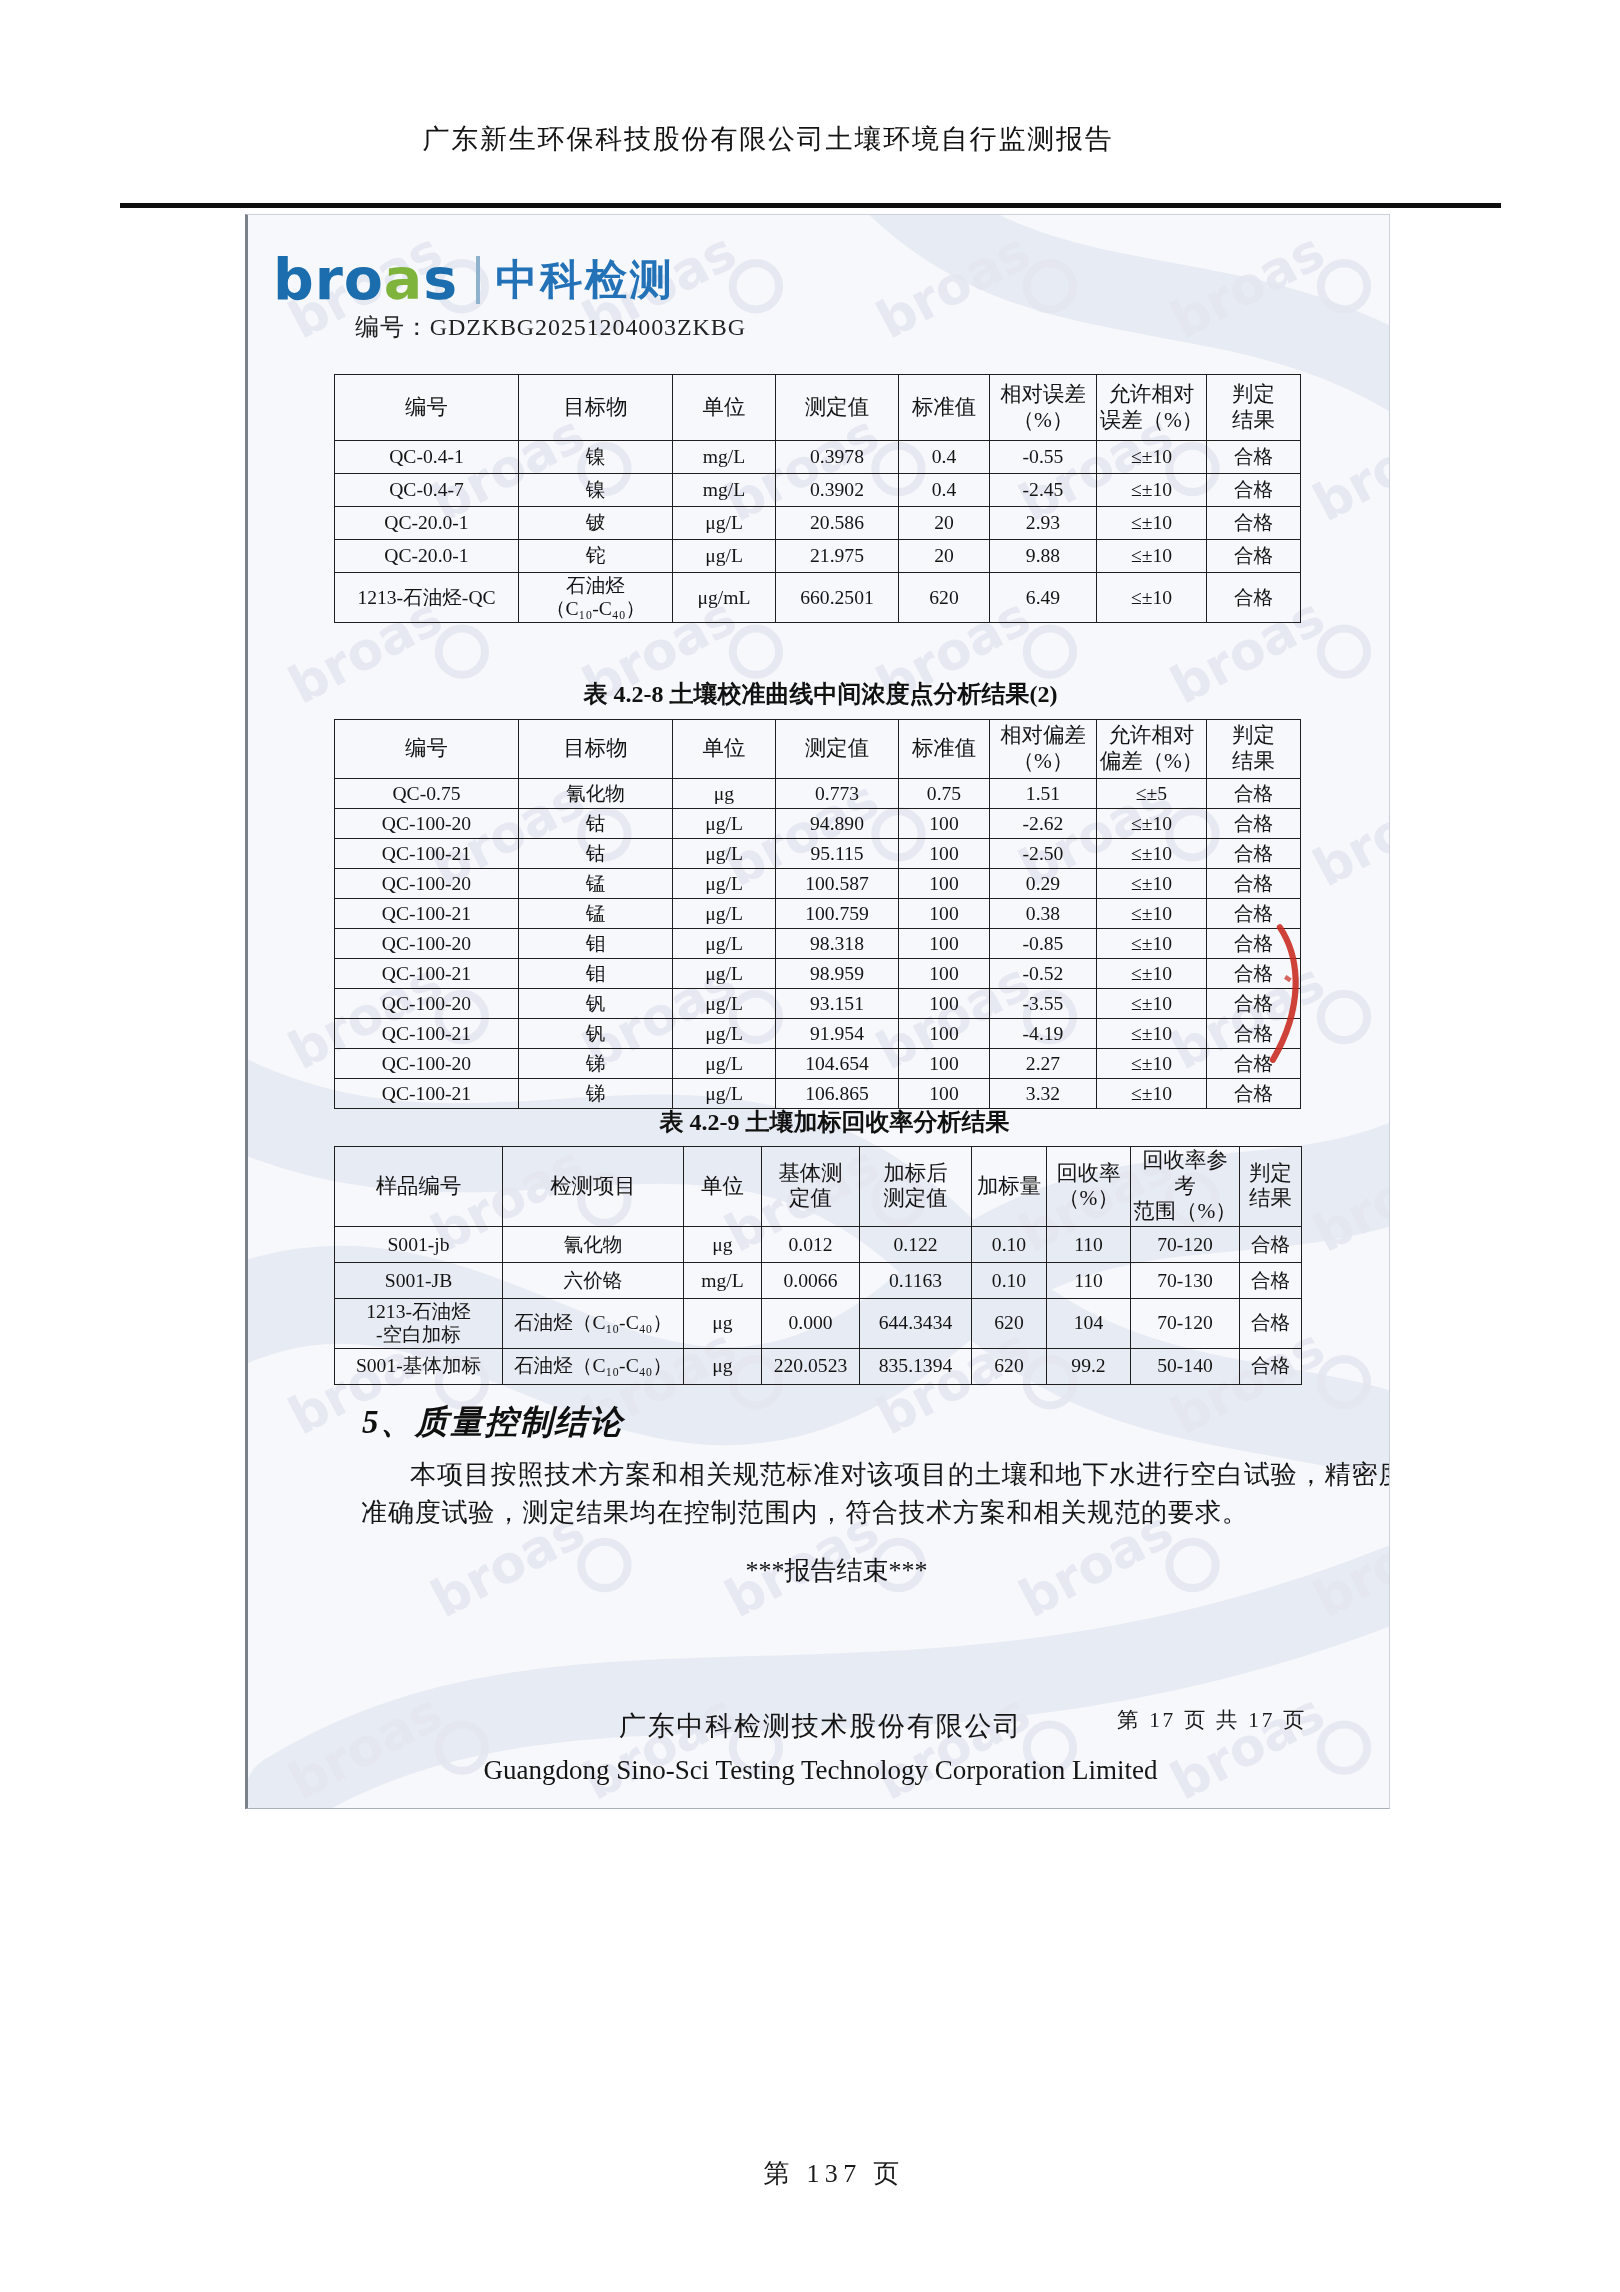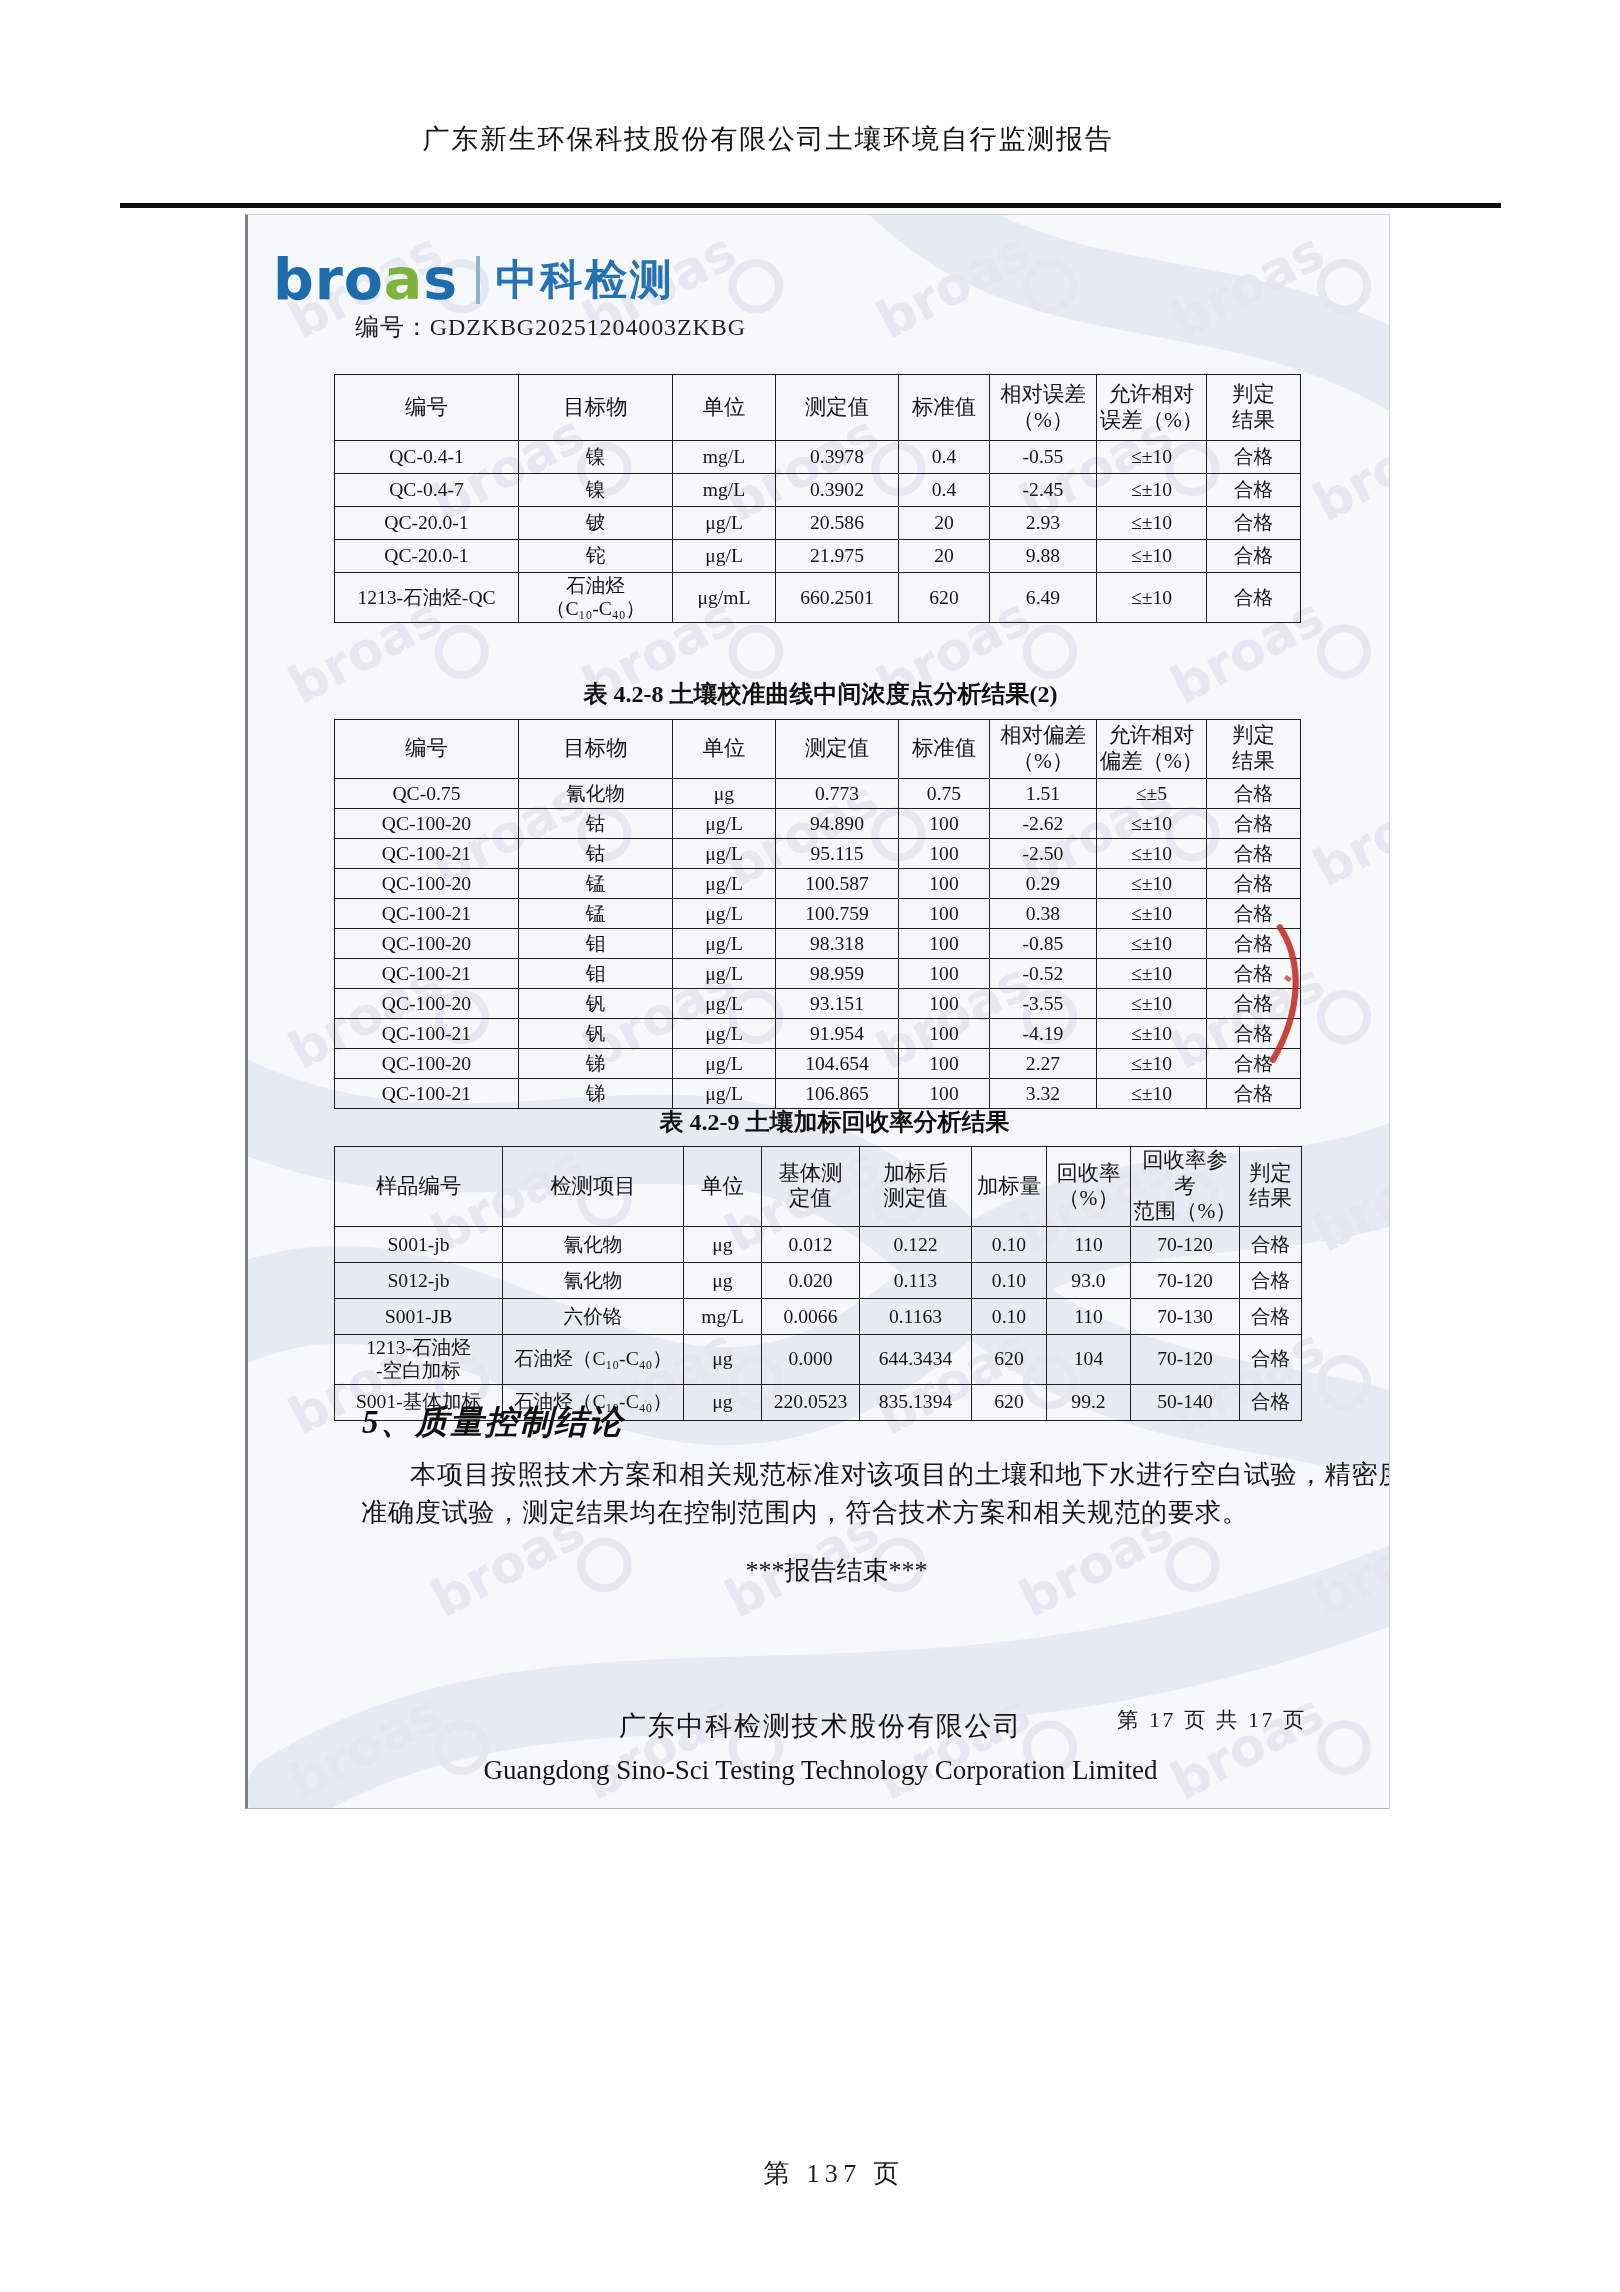--- a/index.html
+++ b/index.html
@@ -426,31 +426,20 @@
             <td>氰化物</td>
             <td>μg</td>
             <td>0.012</td>
             <td>0.122</td>
             <td>0.10</td>
             <td>110</td>
             <td>70-120</td>
             <td>合格</td>
           </tr>
           <tr>
-            <td>S012-jb</td>
-            <td>氰化物</td>
-            <td>μg</td>
-            <td>0.020</td>
-            <td>0.113</td>
-            <td>0.10</td>
-            <td>93.0</td>
-            <td>70-120</td>
-            <td>合格</td>
-          </tr>
-          <tr>
             <td>S001-JB</td>
             <td>六价铬</td>
             <td>mg/L</td>
             <td>0.0066</td>
             <td>0.1163</td>
             <td>0.10</td>
             <td>110</td>
             <td>70-130</td>
             <td>合格</td>
           </tr>

